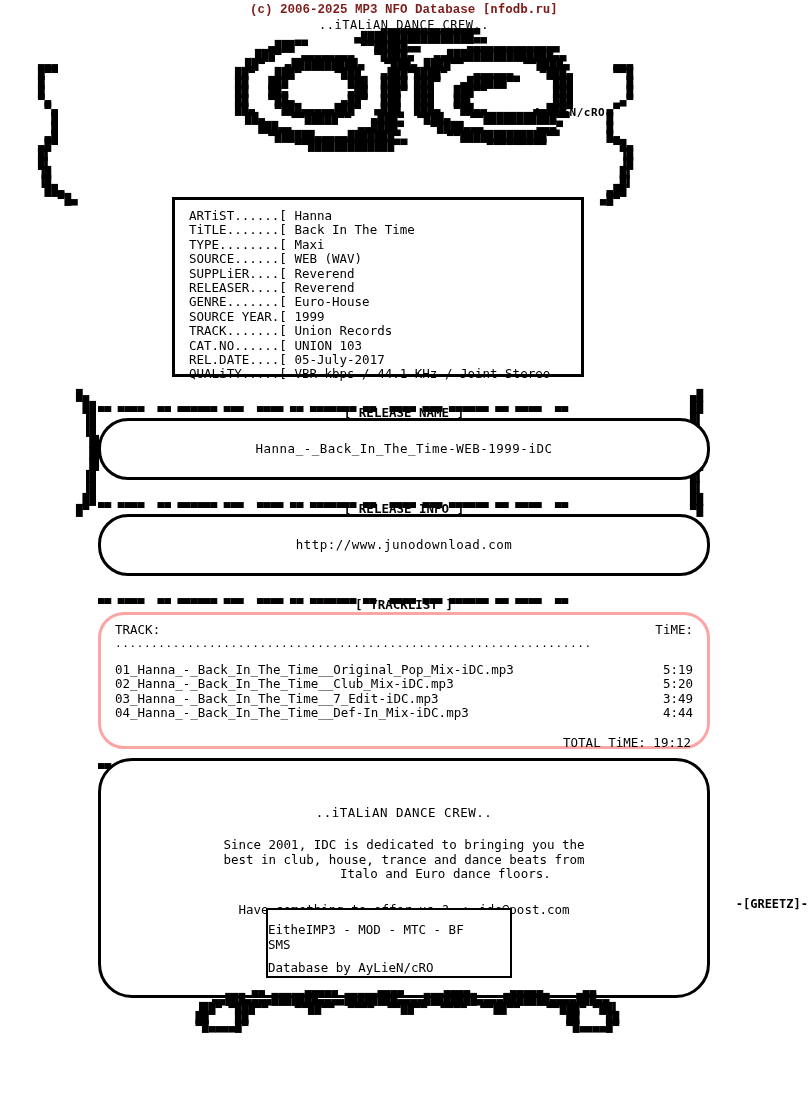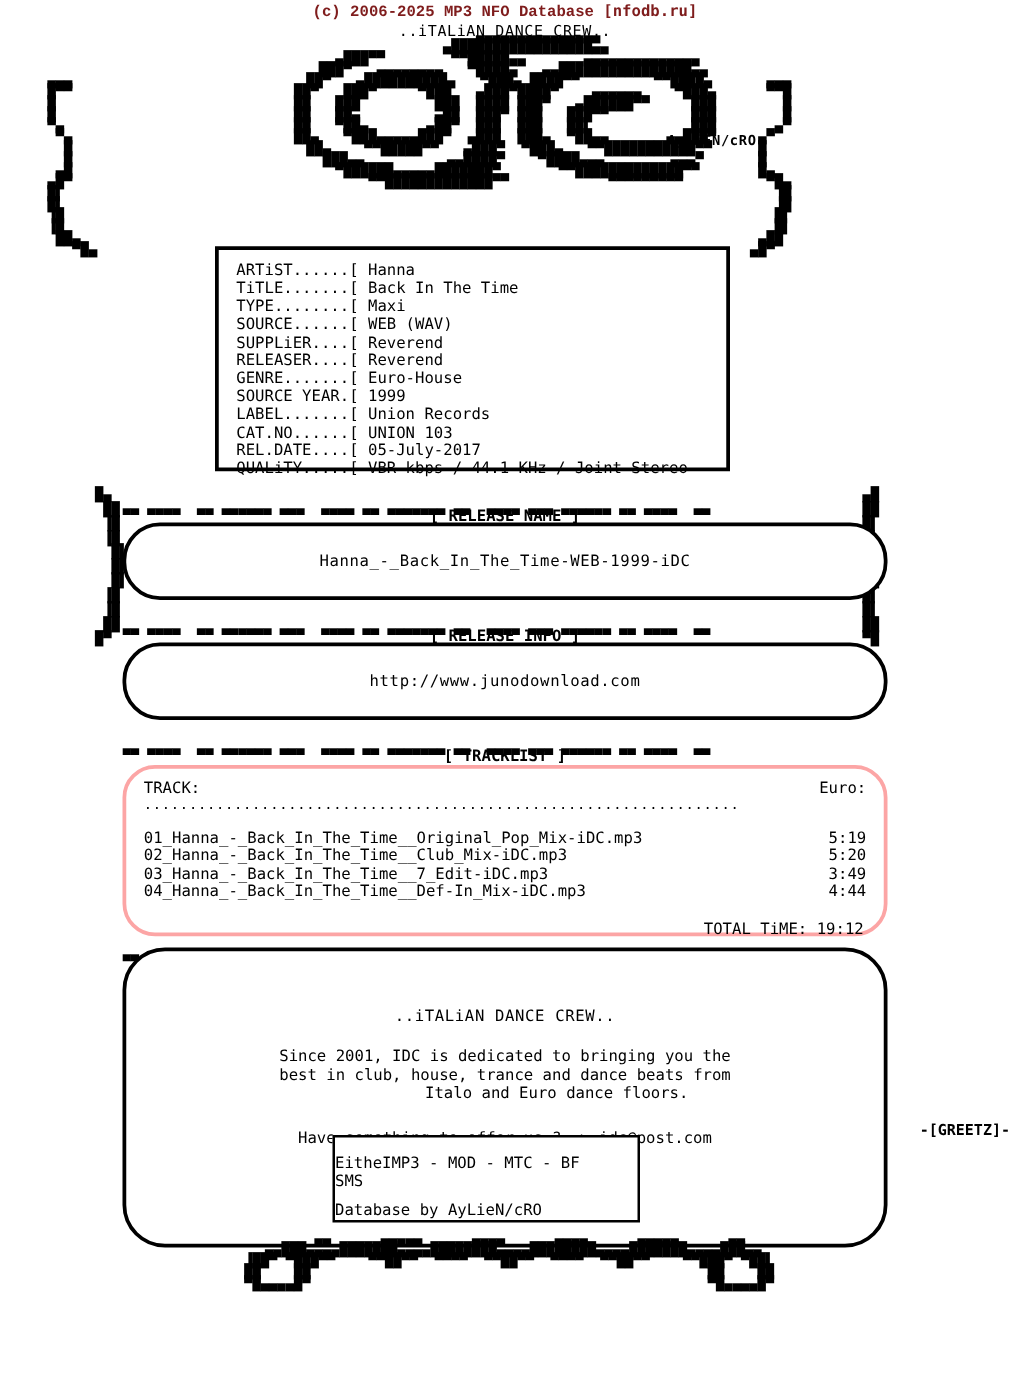--- a/index.html
+++ b/index.html
@@ -305,21 +305,21 @@
 
 <div class="box info-box">
   <div class="info-line"><span>ARTiST......[</span> <span>Hanna</span></div>
   <div class="info-line"><span>TiTLE.......[</span> <span>Back In The Time</span></div>
   <div class="info-line"><span>TYPE........[</span> <span>Maxi</span></div>
   <div class="info-line"><span>SOURCE......[</span> <span>WEB (WAV)</span></div>
   <div class="info-line"><span>SUPPLiER....[</span> <span>Reverend</span></div>
   <div class="info-line"><span>RELEASER....[</span> <span>Reverend</span></div>
   <div class="info-line"><span>GENRE.......[</span> <span>Euro-House</span></div>
   <div class="info-line"><span>SOURCE YEAR.[</span> <span>1999</span></div>
-  <div class="info-line"><span>LABEL.......[</span> <span>Union Records</span></div>
+  <div class="info-line"><span>TRACK.......[</span> <span>Union Records</span></div>
   <div class="info-line"><span>CAT.NO......[</span> <span>UNION 103</span></div>
   <div class="info-line"><span>REL.DATE....[</span> <span>05-July-2017</span></div>
   <div class="info-line"><span>QUALiTY.....[</span> <span>VBR kbps / 44.1 KHz / Joint-Stereo</span></div>
 </div>
 
 <div class="ascii frame-left">█▄
  ██
  ▐█
  ▐█
   █▌
@@ -352,21 +352,21 @@
 <div class="panel panel-center" style="top:514px;height:62px;line-height:56px;">
   <span>http://www.junodownload.com</span>
 </div>
 
 <div class="band" style="top:594px;">▄▄ ▄▄▄▄  ▄▄ ▄▄▄▄▄▄ ▄▄▄  ▄▄▄▄ ▄▄ ▄▄▄▄▄▄▄ ▄▄  ▄▄▄▄ ▄▄▄ ▄▄▄▄▄▄ ▄▄ ▄▄▄▄  ▄▄</div>
 <div class="section-head" style="top:597px;">[ TRACKLIST ]</div>
 
 <div class="tracklist-panel">
   <div class="tl-row">
     <span>TRACK:</span>
-    <span>Euro:</span>
+    <span>TiME:</span>
   </div>
   <div class="tl-dots">..................................................................</div>
   <div style="height:14px;"></div>
   <div class="tl-row">
     <span>01_Hanna_-_Back_In_The_Time__Original_Pop_Mix-iDC.mp3</span>
     <span>5:19</span>
   </div>
   <div class="tl-row">
     <span>02_Hanna_-_Back_In_The_Time__Club_Mix-iDC.mp3</span>
     <span>5:20</span>

